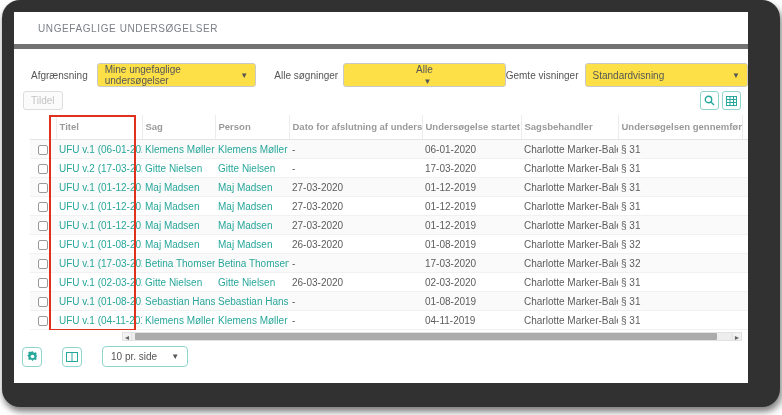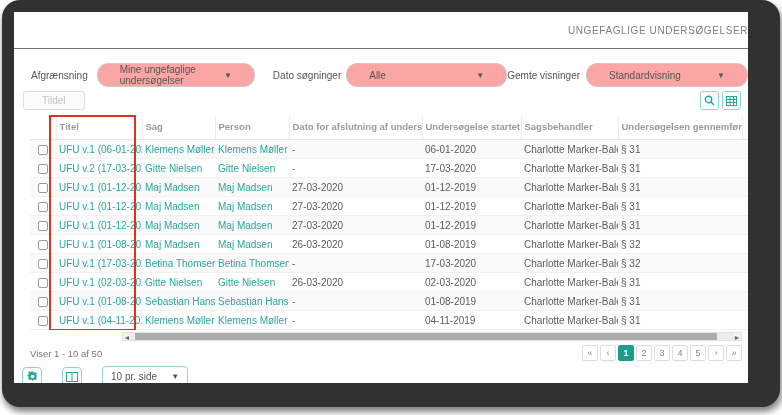--- a/index.html
+++ b/index.html
@@ -3,39 +3,39 @@
 <meta charset="utf-8">
 <style>
   * { margin:0; padding:0; box-sizing:border-box; }
   body { font-family:"Liberation Sans", sans-serif; background:#fff; width:782px; height:415px; overflow:hidden; }
   .stage { position:relative; width:782px; height:415px; background:#fff; }
   .frame { position:absolute; left:2px; top:0; width:778px; height:407px; background:#313131; border-radius:18px;
            box-shadow:0 4px 6px rgba(0,0,0,0.35), 4px 5px 6px rgba(120,120,120,0.45); }
   .panel { position:absolute; left:12px; top:12px; width:734px; height:371px; background:#fff; overflow:hidden; }
 
   
-  .panel-header { height:37px; border-bottom:1px solid #737373; display:flex; align-items:center; padding-left:24px;justify-content:flex-end; }
+  .panel-header { height:37px; border-bottom:5px solid #737373; display:flex; align-items:center; padding-left:24px; }
   .panel-title { font-size:10px; color:#7b8087; letter-spacing:0.6px; }
 
   
   .filters { display:flex; align-items:center; margin-top:14px; height:24px; font-size:10px; color:#555; }
   .flabel { white-space:nowrap; color:#555; }
-  .select { height:24px; border:1px solid #c9c9c9; border-radius:11px; background:#fca5a5; display:flex; align-items:center;
-            justify-content:space-between; padding:0 22px; color:#555; font-size:10px; }
+  .select { height:24px; border:1px solid #c9c9c9; border-radius:3px; background:#fde047; display:flex; align-items:center;
+            justify-content:space-between; padding:0 7px; color:#555; font-size:10px; }
   .caret { font-size:8px; color:#555; margin-left:6px; }
   .lbl-1 { margin-left:17px; }
   .sel-1 { margin-left:9px; width:163px; }
   .lbl-2 { margin-left:18px; }
-  .sel-2 { margin-left:5px; width:166px; }
+  .sel-2 { margin-left:5px; width:166px;flex-direction:column; }
   .lbl-3 { }
   .sel-3 { margin-left:6px; width:167px; }
 
   
   .toolrow { display:flex; justify-content:space-between; align-items:flex-start; margin-top:4px; padding:0 7px 0 9px; height:22px; }
-  .btn-tildel { font-size:10px; color:#c3c3c3; background:#fbfbfb; border:1px solid #ddd; border-radius:3px; padding:3px 18px; }
+  .btn-tildel { font-size:10px; color:#c3c3c3; background:#fbfbfb; border:1px solid #ddd; border-radius:3px; padding:3px 7px; }
   .mini-group { display:flex; gap:3px; }
   .mini-btn { width:19px; height:19px; border:1px solid #8fd4cd; border-radius:3px; background:#fff; display:flex; align-items:center; justify-content:center; padding:0; }
 
   
   .table-wrap { position:relative; margin:2px 0 0 16px; width:718px; overflow:hidden; }
   table { border-collapse:collapse; table-layout:fixed; width:752px; font-size:10px; }
   col.c0{width:26px} col.c1{width:86px} col.c2{width:73px} col.c3{width:74px} col.c4{width:133px}
   col.c5{width:99px} col.c6{width:97px} col.c7{width:124px} col.c8{width:40px}
   thead th { font-size:9.5px; font-weight:700; color:#9a9a9a; text-align:left; padding:6px 2px 7px 3px;
              border-bottom:1px solid #e4e4e4; border-left:1px solid #ececec; white-space:nowrap; overflow:hidden; }
@@ -75,21 +75,21 @@
       <div class="panel-header">
         <span class="panel-title">UNGEFAGLIGE UNDERSØGELSER</span>
       </div>
 
       <div class="filters">
         <span class="flabel lbl-1">Afgrænsning</span>
         <div class="select sel-1">
           <span>Mine ungefaglige undersøgelser</span>
           <span class="caret">▼</span>
         </div>
-        <span class="flabel lbl-2">Dato søgninger</span>
+        <span class="flabel lbl-2">Alle søgninger</span>
         <div class="select sel-2">
           <span>Alle</span>
           <span class="caret">▼</span>
         </div>
         <span class="flabel lbl-3">Gemte visninger</span>
         <div class="select sel-3">
           <span>Standardvisning</span>
           <span class="caret">▼</span>
         </div>
       </div>
@@ -262,34 +262,20 @@
       </div>
 
       <div class="hscroll">
         <span class="hs-arrow">◄</span>
         <span class="hs-track">
             <span class="hs-thumb"></span>
           </span>
         <span class="hs-arrow">►</span>
       </div>
 
-      <div class="footer-line">
-        <span class="results-text">Viser 1 - 10 af 50</span>
-        <div class="pagination">
-            <button class="page-btn">«</button>
-            <button class="page-btn">‹</button>
-            <button class="page-btn active">1</button>
-            <button class="page-btn">2</button>
-            <button class="page-btn">3</button>
-            <button class="page-btn">4</button>
-            <button class="page-btn">5</button>
-            <button class="page-btn">›</button>
-            <button class="page-btn">»</button>
-          </div>
-      </div>
 
       <div class="bottom-buttons">
         <button class="foot-btn">
           <span>
             <svg width="11" height="11" viewBox="0 0 12 12">
                 <path fill="#28a79b" d="M6 0l1 1.6a4.5 4.5 0 0 1 1.3.55L10.2 1.6l1.2 1.2-.55 1.9c.25.4.43.83.55 1.3L13 6l-1.6 1a4.5 4.5 0 0 1-.55 1.3l.55 1.9-1.2 1.2-1.9-.55c-.4.25-.83.43-1.3.55L6 13l-1-1.6a4.5 4.5 0 0 1-1.3-.55l-1.9.55L.6 10.2l.55-1.9A4.5 4.5 0 0 1 .6 7L-1 6l1.6-1c.12-.47.3-.9.55-1.3L.6 1.8 1.8.6l1.9.55c.4-.25.83-.43 1.3-.55z" transform="scale(0.85) translate(1,0)"></path>
                 <circle cx="6" cy="6" r="2" fill="#fff"></circle>
               </svg>
           </span>
         </button>

